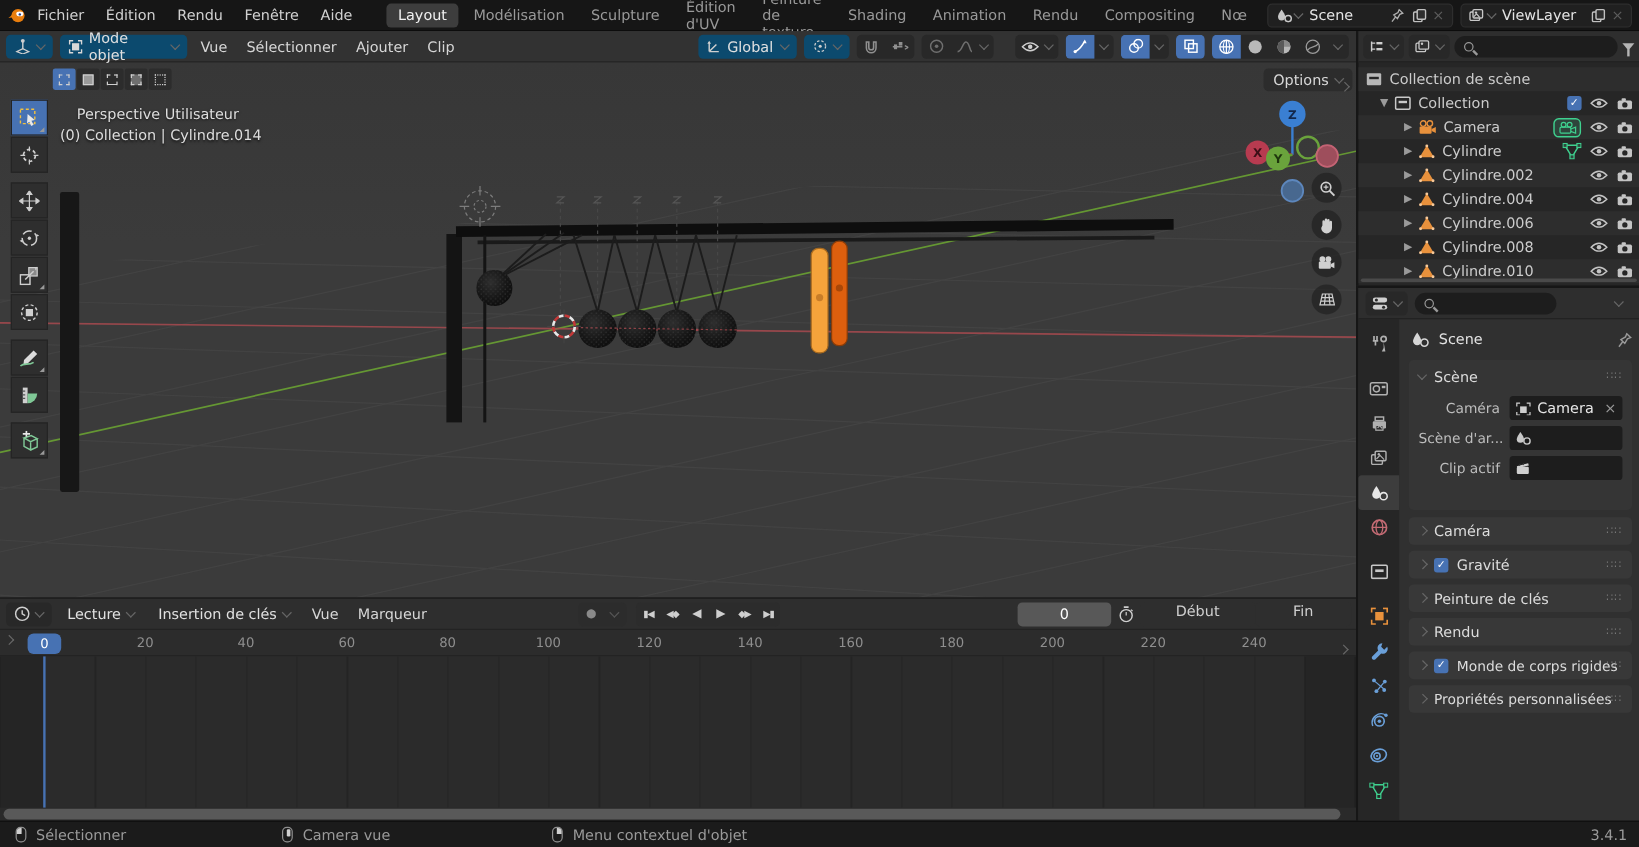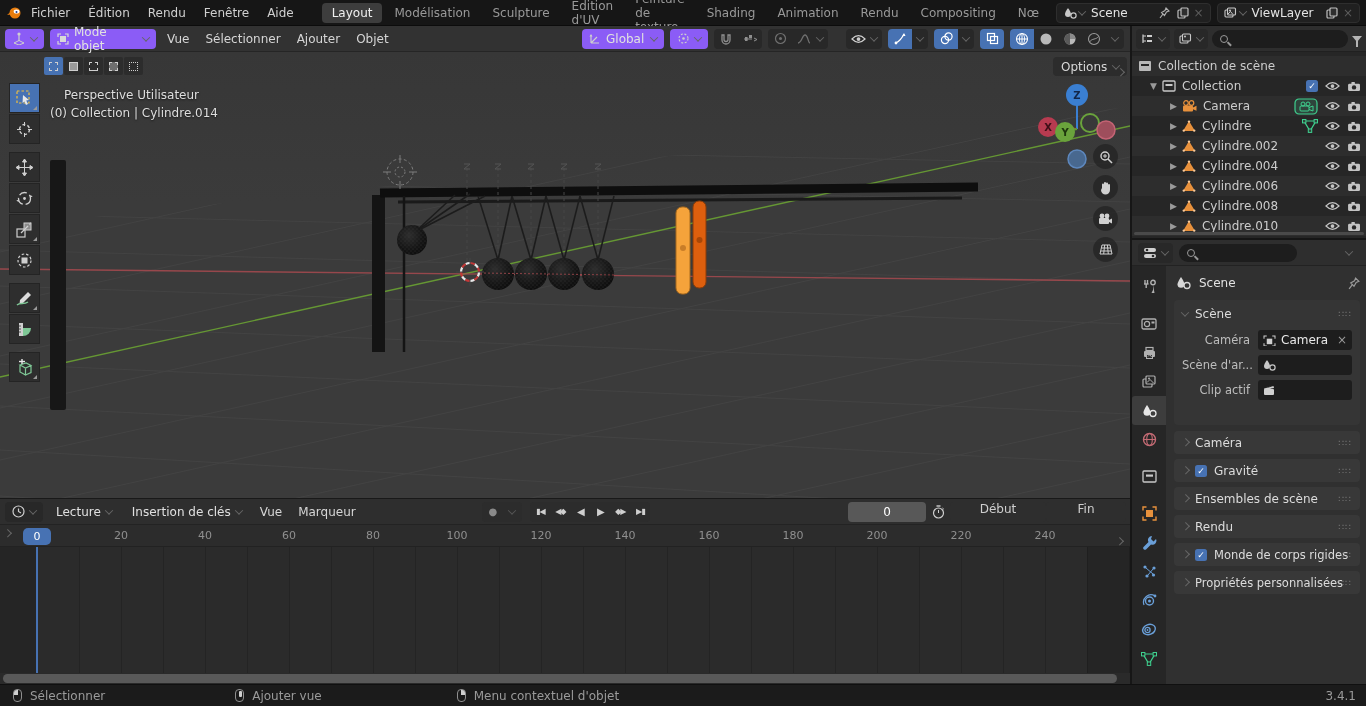--- a/index.html
+++ b/index.html
@@ -32,21 +32,21 @@
   .topbar-widget { display:flex; align-items:center; background:#202020; border:1px solid #2e2e2e;
     border-radius:4px; height:20px; padding:0 4px; margin-left:6px; }
   .topbar-widget .val { color:#e4e4e4; padding:0 6px; }
   .mini-btn { display:flex; align-items:center; justify-content:center;
     width:18px; height:18px; }
 
   
   #viewport { left:0; top:26px; width:1130px; height:472px; background:#3b3b3b; }
   #vp-header { left:0; top:0; width:100%; height:26px; background:#323232;
     display:flex; align-items:center; border-bottom:1px solid #252525; z-index:5; }
-  .hdr-dd { display:flex; align-items:center; gap:5px; background:#8b5cf6; border-radius:4px;
+  .hdr-dd { display:flex; align-items:center; gap:5px; background:#0c4a6e; border-radius:4px;
     height:20px; padding:0 7px; margin:0 3px; color:#e0e0e0; }
   .hdr-menu { padding:0 8px; color:#d6d6d6; }
   .tgl-group { display:flex; align-items:center; background:#282828; border-radius:4px;
     height:20px; margin:0 3px; overflow:hidden; }
   .tgl { width:24px; height:20px; display:flex; align-items:center; justify-content:center; }
   .tgl.on { background:#4772b3; }
   .vp-text { color:#dedede; font-size:12px; text-shadow:0 1px 2px rgba(0,0,0,.6); }
   .selmode-btn { width:19px; height:18px; background:#2c2c2c; display:flex; align-items:center;
     justify-content:center; margin-right:1px; border-radius:2px; }
   .selmode-btn.active { background:#4772b3; }
@@ -224,21 +224,21 @@
       <svg width="12" height="12" viewBox="0 0 12 12">
           <rect x="3" y="3" width="6" height="6" fill="#d8d8d8"></rect>
           <path d="M1 4 V1 H4 M8 1 H11 V4 M11 8 V11 H8 M4 11 H1 V8" fill="none" stroke="#d8d8d8" stroke-width="1.2"></path>
         </svg>
       <span style="flex:1">Mode objet</span>
       <span class="chev down dim"></span>
     </div>
     <span class="hdr-menu">Vue</span>
     <span class="hdr-menu">Sélectionner</span>
     <span class="hdr-menu">Ajouter</span>
-    <span class="hdr-menu">Objet</span>
+    <span class="hdr-menu">Clip</span>
     <div style="flex:1"></div>
     <div class="hdr-dd" style="width:82px">
       <svg width="12" height="12" viewBox="0 0 12 12">
           <path d="M2 10 L2 2 M2 10 L10 10 M2 10 L8 4" fill="none" stroke="#cfcfcf" stroke-width="1.2"></path>
           <path d="M2 1 l1.5 2.5 h-3 Z" fill="#cfcfcf"></path>
         </svg>
       <span style="flex:1">Global</span>
       <span class="chev down dim"></span>
     </div>
     <div class="hdr-dd">
@@ -1111,21 +1111,21 @@
       <span class="dragdots">∷∷</span>
     </div>
     <div class="panel-hdr">
       <span class="chev right dim"></span>
       <span class="checkbox">✓</span>
       <span>Gravité</span>
       <span class="dragdots">∷∷</span>
     </div>
     <div class="panel-hdr">
       <span class="chev right dim"></span>
-      <span>Ensembles de scène</span>
+      <span>Peinture de clés</span>
       <span class="dragdots">∷∷</span>
     </div>
     <div class="panel-hdr">
       <span class="chev right dim"></span>
       <span>Rendu</span>
       <span class="dragdots">∷∷</span>
     </div>
     <div class="panel-hdr">
       <span class="chev right dim"></span>
       <span class="checkbox">✓</span>
@@ -1141,20 +1141,20 @@
 </div>
 
 <div id="statusbar" class="abs">
   <span class="mouse l" style="margin-left:13px">
       <i></i>
     </span>
   <span>Sélectionner</span>
   <span class="mouse m" style="margin-left:130px">
       <i></i>
     </span>
-  <span>Ajouter vue</span>
+  <span>Camera vue</span>
   <span class="mouse r" style="margin-left:135px">
       <i></i>
     </span>
   <span>Menu contextuel d'objet</span>
   <span style="flex:1"></span>
   <span style="margin-right:10px;color:#9a9a9a">3.4.1</span>
 </div>
 
 </body></html>

